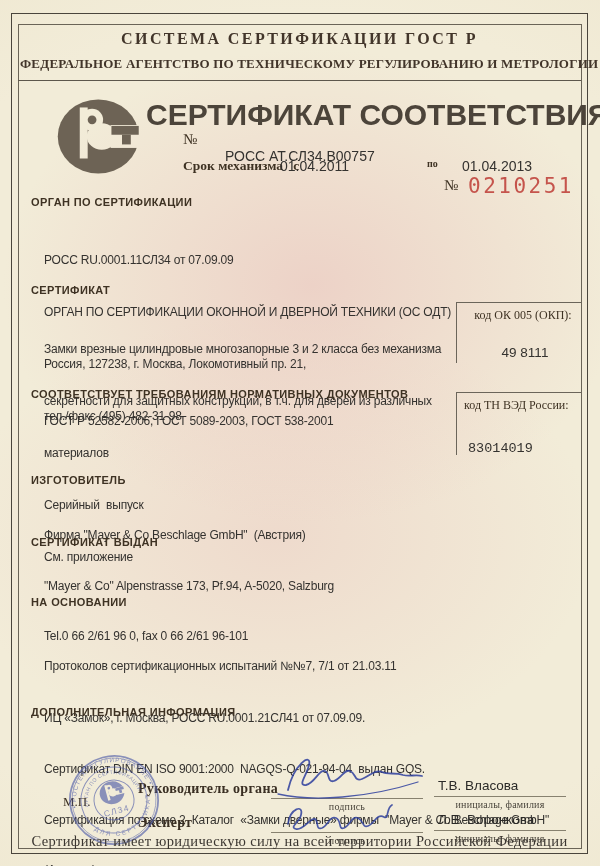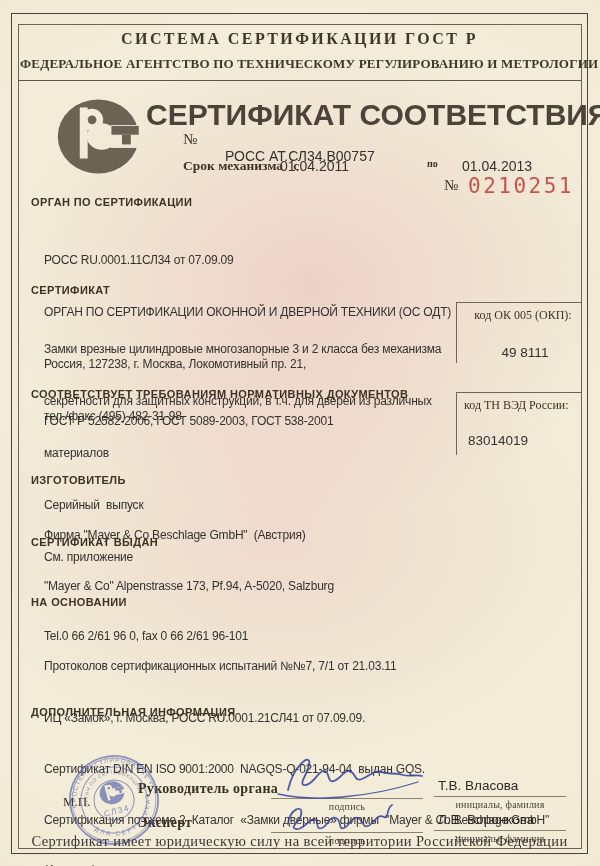--- a/index.html
+++ b/index.html
@@ -102,21 +102,21 @@
   </div>
   <div class="codebox" style="left:456px;top:302px;height:60px;text-align:center;">
     <div class="cb-label">код ОК 005 (ОКП):</div>
     <div class="cb-value" style="margin-top:22px;">49 8111</div>
   </div>
 
   <div class="abs ser-head" style="left:31px;top:388px;">СООТВЕТСТВУЕТ ТРЕБОВАНИЯМ НОРМАТИВНЫХ ДОКУМЕНТОВ</div>
   <div class="abs line" style="left:44px;top:413px;">ГОСТ Р 52582-2006, ГОСТ 5089-2003, ГОСТ 538-2001</div>
   <div class="codebox" style="left:456px;top:392px;height:62px;">
     <div class="cb-label">код ТН ВЭД России:</div>
-    <div class="cb-value" style="margin-top:20px;">83014019</div>
+    <div class="cb-value" style="margin-top:28px;font-family:Liberation Mono, monospace;">83014019</div>
   </div>
 
   <div class="abs ser-head" style="left:31px;top:474px;">ИЗГОТОВИТЕЛЬ</div>
   <div class="abs" style="left:44px;top:492px;">
     <div class="line lh145">Фирма "Mayer &amp; Co Beschlage GmbH"  (Австрия)</div>
     <div class="line lh145">"Mayer &amp; Co" Alpenstrasse 173, Pf.94, A-5020, Salzburg</div>
     <div class="line lh145">Tel.0 66 2/61 96 0, fax 0 66 2/61 96-101</div>
   </div>
 
   <div class="abs ser-head" style="left:31px;top:536px;">СЕРТИФИКАТ ВЫДАН</div>

